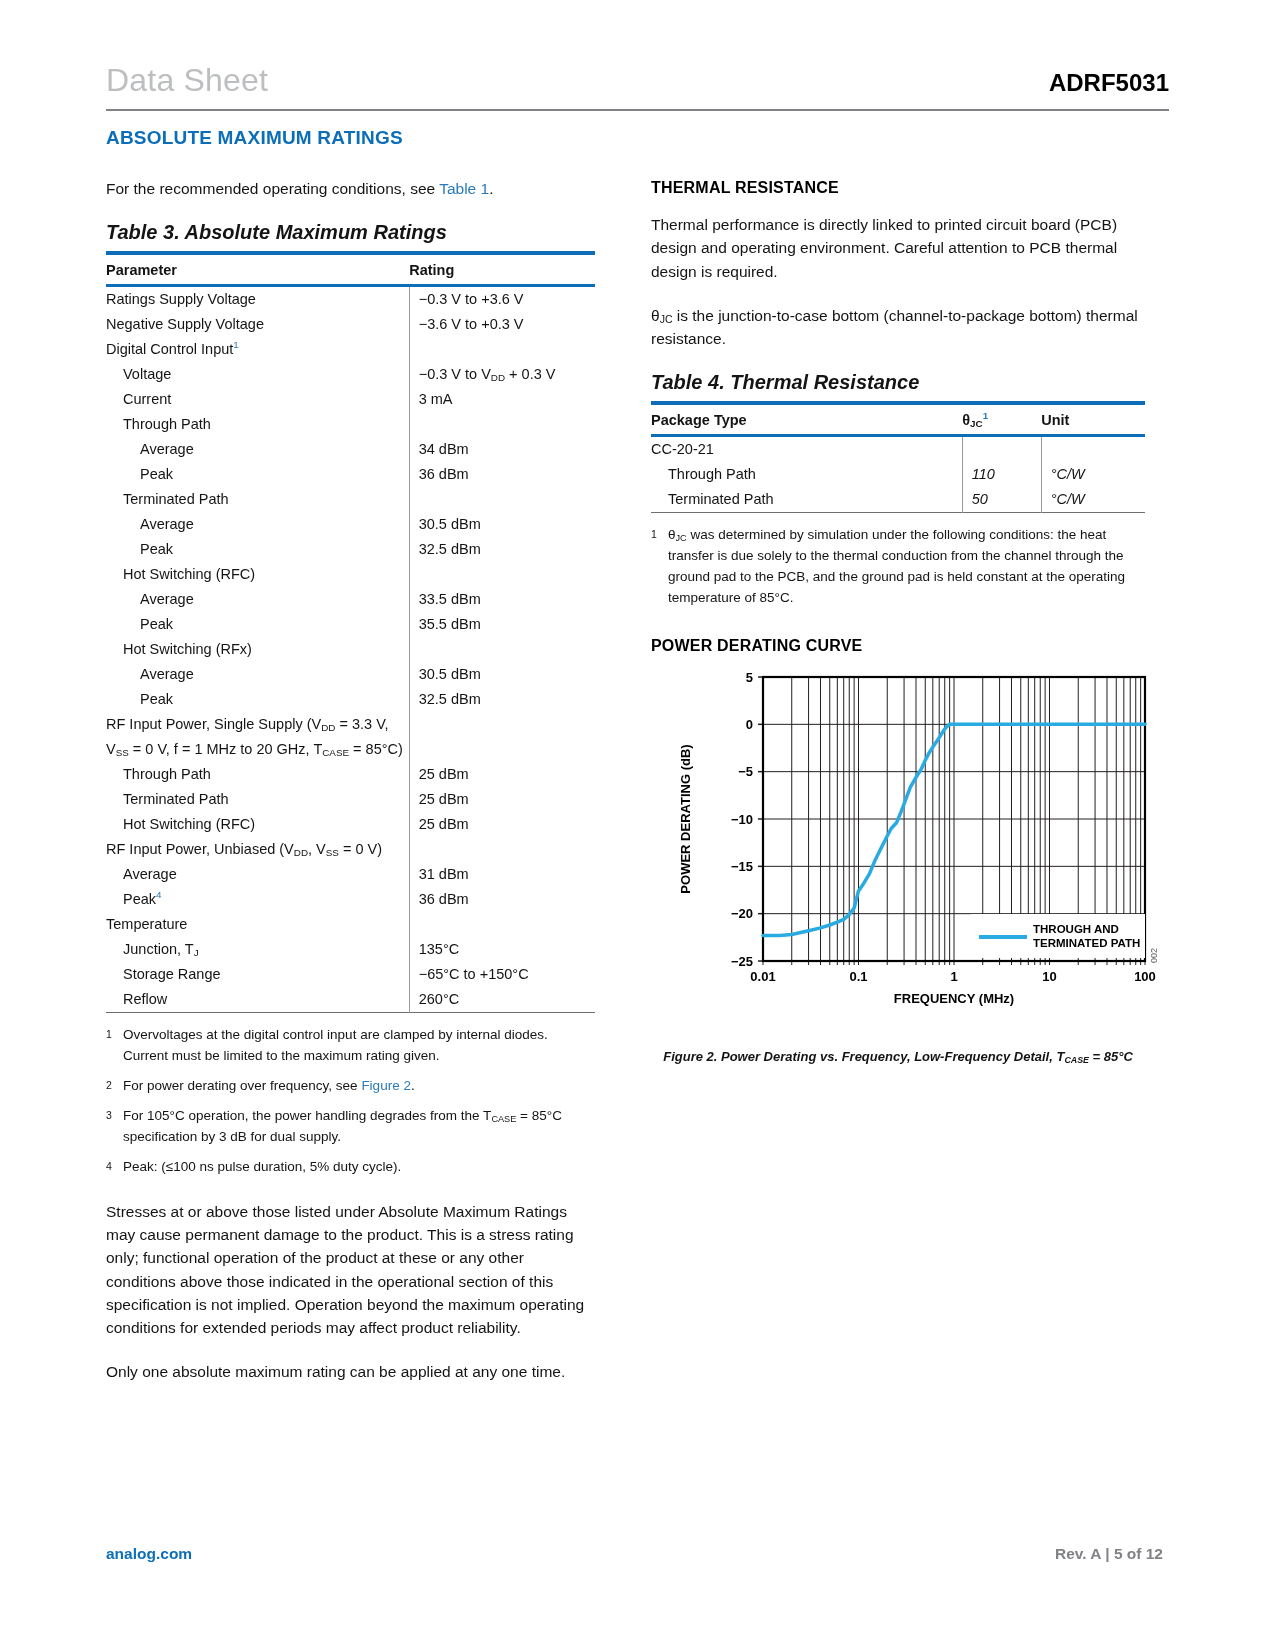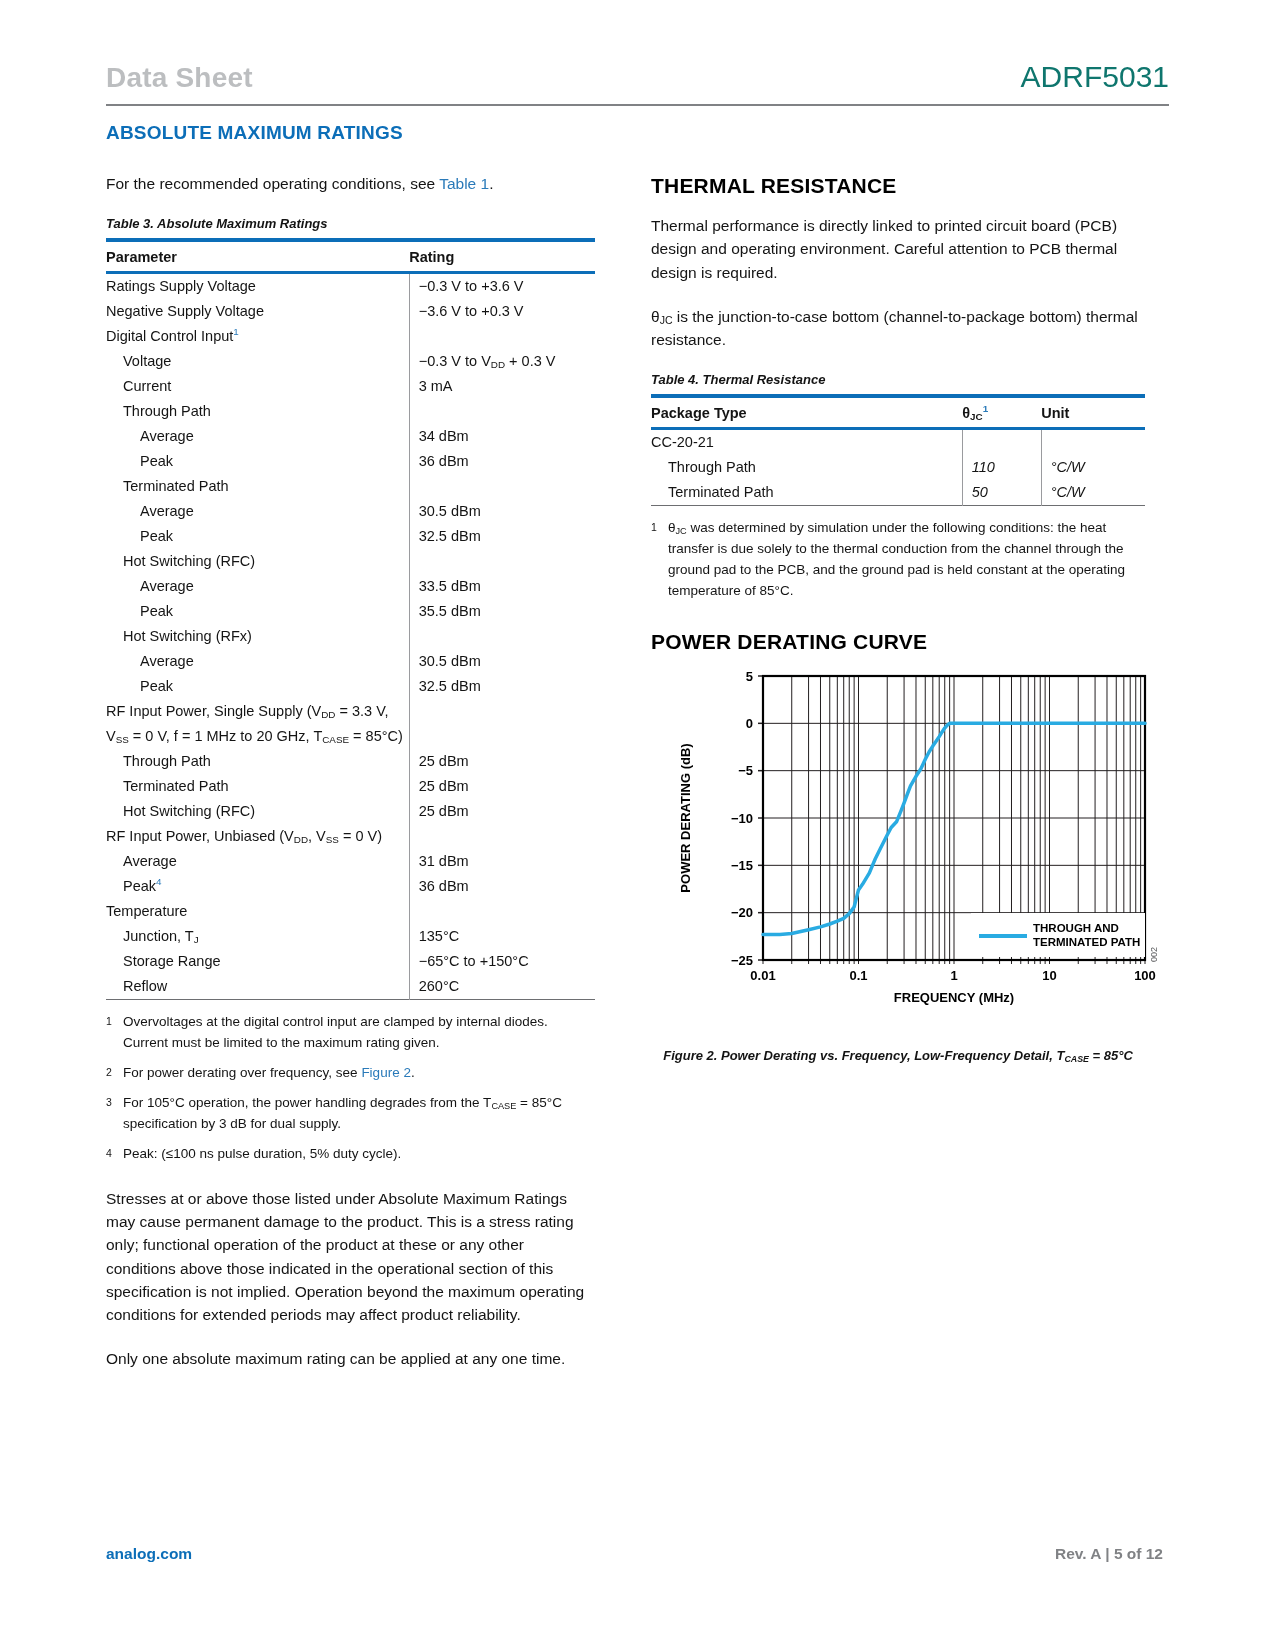--- a/index.html
+++ b/index.html
@@ -1,34 +1,34 @@
 <!DOCTYPE html>
 <html><head>
 <meta charset="utf-8">
 <style>
   html,body{margin:0;padding:0;background:#e8e8e8;}
   .page{width:1275px;height:1650px;background:#fff;position:relative;margin:0 auto;
         font-family:"Liberation Sans",sans-serif;color:#141414;box-sizing:border-box;
         padding:42px 106px 0 106px;overflow:hidden;}
   
   .hdr{display:flex;justify-content:space-between;align-items:baseline;}
-  .hdr .doctype{font-size:28px;color:#bcbec0;font-weight:700;letter-spacing:.2px;margin-top:20px;}
-  .hdr .part{font-size:30px;color:#0f766e;font-weight:normal;}
+  .hdr .doctype{font-size:32px;color:#bcbec0;font-weight:400;letter-spacing:.2px;margin-top:20px;}
+  .hdr .part{font-size:24px;color:#000000;font-weight:bold;}
   .hdr-rule{border:none;border-top:2px solid #808285;margin:10px 0 0 0;}
   
   .cols{display:grid;grid-template-columns:489px 494px;column-gap:56px;margin-top:16px;}
   h1{font-size:19px;color:#0c6eb8;margin:0 0 28px 0;letter-spacing:.2px;}
-  h2{font-size:21px;color:#000;margin:0 0 16px 0;letter-spacing:.2px;}
+  h2{font-size:16px;color:#000;margin:0 0 16px 0;letter-spacing:.2px;}
   .col-right{padding-top:52px;}
   p.body{font-size:15.5px;line-height:1.5;margin:0 0 21px 0;}
   .link{color:#2a7ab9;cursor:pointer;}
   sup.ref{color:#2a7ab9;font-size:68%;vertical-align:super;line-height:0;}
   sub{font-size:68%;vertical-align:-0.18em;line-height:0;}
   
-  .tbl-title{font-size:13px;font-weight:bold;font-style:italic;margin:2px 0 7px 0;}
+  .tbl-title{font-size:20px;font-weight:bold;font-style:italic;margin:2px 0 7px 0;}
   table{border-collapse:collapse;width:100%;font-size:14.5px;border-bottom:1.5px solid #6d6e71;margin-top:7px;}
   thead td{border-top:4px solid #0c6eb8;border-bottom:3px solid #0c6eb8;font-weight:bold;
            padding:5px 0 4px 0;line-height:20px;}
   tbody td{line-height:25px;vertical-align:top;padding:0;}
   .t3 td:nth-child(2){width:38%;}
   .t3 tbody td:nth-child(2){border-left:1px solid #9a9b9e;padding-left:9px;}
   .t4 td:nth-child(1){width:63%;}
   .t4 td:nth-child(2){width:16%;}
   .t4 tbody td:nth-child(2),.t4 tbody td:nth-child(3){border-left:1px solid #9a9b9e;padding-left:9px;font-style:italic;}
   td.i1{padding-left:17px;}

